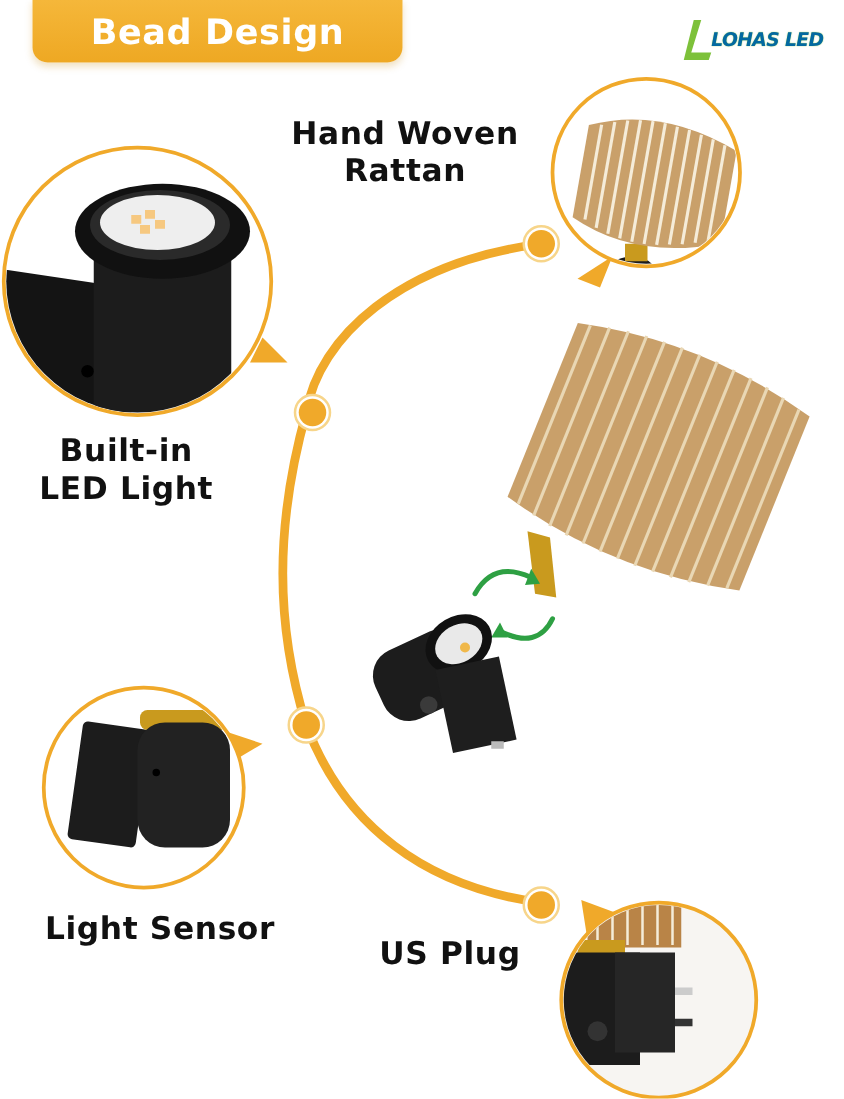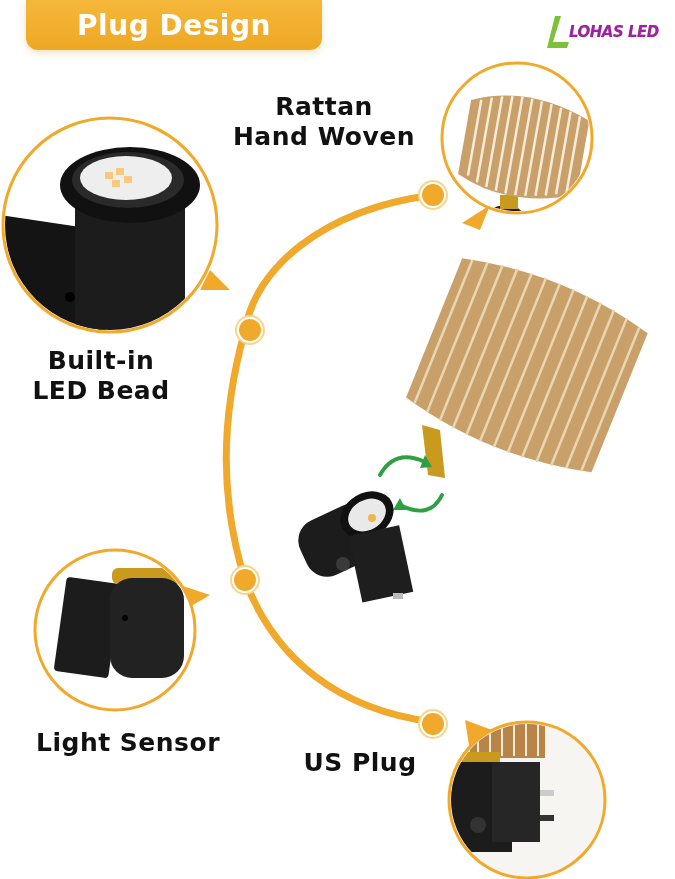--- a/index.html
+++ b/index.html
@@ -2,29 +2,29 @@
 <html><head>
 <meta charset="utf-8">
 <style>
   html,body{margin:0;padding:0;background:#fff;}
   body{width:675px;height:879px;position:relative;overflow:hidden;font-family:"DejaVu Sans","Liberation Sans",sans-serif;}
   .abs{position:absolute;}
   .banner{left:26px;top:0;width:296px;height:50px;background:linear-gradient(#f5b73a,#eea823);border-radius:0 0 12px 12px;box-shadow:0 3px 6px rgba(200,140,20,.25);display:flex;align-items:center;justify-content:center;}
   .banner span{color:#fff;font-weight:bold;font-size:28px;letter-spacing:.5px;}
   .logo{left:545px;top:14px;width:125px;height:36px;}
   .logo .mark{position:absolute;left:0;top:0;width:26px;height:36px;}
-  .logo span{position:absolute;left:24px;top:9px;font-weight:bold;font-style:italic;font-size:15px;color:#a21caf;letter-spacing:-.5px;text-shadow:0 0 1px #8cc63f;text-align:right;}
+  .logo span{position:absolute;left:24px;top:9px;font-weight:bold;font-style:italic;font-size:15px;color:#0369a1;letter-spacing:-.5px;text-shadow:0 0 1px #8cc63f;text-align:right;}
   .label{color:#111;font-weight:bold;text-align:center;line-height:30px;font-size:25px;letter-spacing:.5px;}
   svg{display:block;}
 </style>
 </head>
 <body>
 
 <div class="abs banner">
-  <span>Plug Design</span>
+  <span>Bead Design</span>
 </div>
 
 <div class="abs logo">
   <svg class="mark" width="26" height="36" viewBox="0 0 26 36">
     <polygon points="10,2 16,2 8,28 24,28 22,34 2,34" fill="#7dc13a"></polygon>
   </svg>
   <span>LOHAS LED</span>
 </div>
 
 <svg class="abs" style="left:0;top:0" width="675" height="879">
@@ -169,27 +169,27 @@
     <ellipse cx="367" cy="515" rx="28" ry="22" fill="#111" transform="rotate(-30 367 515)"></ellipse>
     <ellipse cx="367" cy="515" rx="20" ry="15" fill="#e9e9e9" transform="rotate(-30 367 515)"></ellipse>
     <circle cx="372" cy="518" r="4" fill="#f0b84a"></circle>
     <rect x="355" y="530" width="52" height="68" fill="#1e1e1e" transform="rotate(-12 380 565)"></rect>
     <circle cx="343" cy="564" r="7" fill="#3a3a3a"></circle>
     <rect x="393" y="593" width="10" height="6" fill="#bbb"></rect>
   </g>
 </svg>
 
 <div class="abs label" style="left:208px;top:92px;width:232px;">
+  <div>Hand Woven</div>
   <div>Rattan</div>
-  <div>Hand Woven</div>
 </div>
 
 <div class="abs label" style="left:20px;top:346px;width:162px;">
   <div>Built-in</div>
-  <div>LED Bead</div>
+  <div>LED Light</div>
 </div>
 
 <div class="abs label" style="left:10px;top:728px;width:210px;text-align:right;">
   <div>Light Sensor</div>
 </div>
 
 <div class="abs label" style="left:285px;top:748px;width:150px;">
   <div>US Plug</div>
 </div>
 

